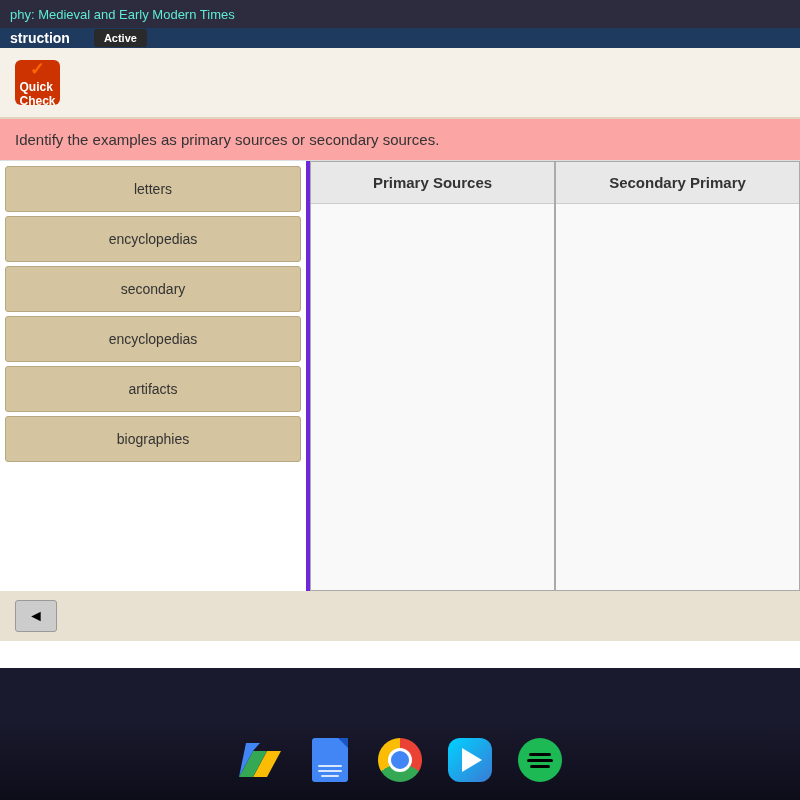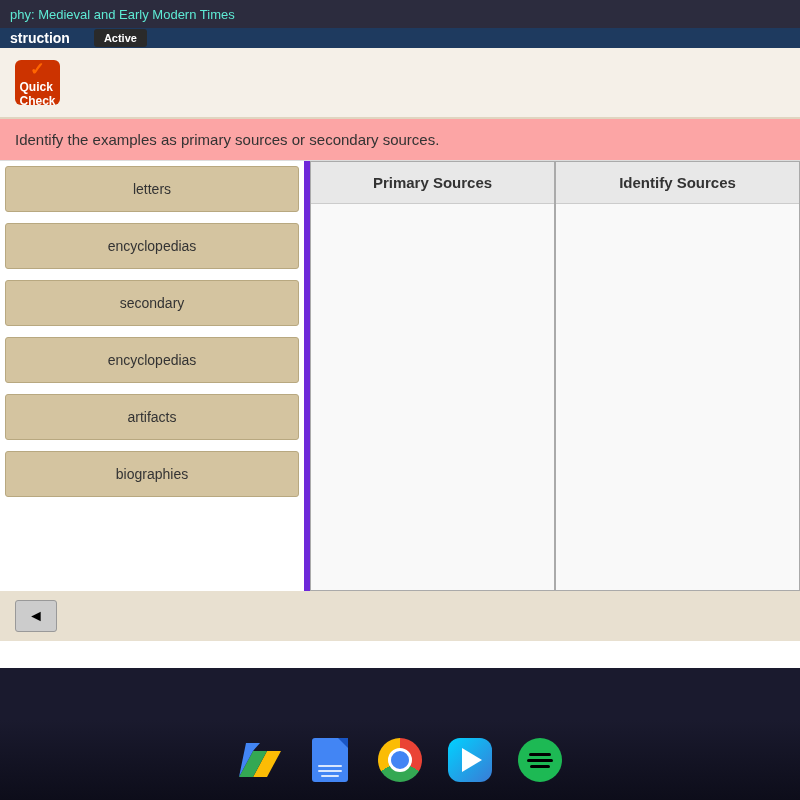--- a/index.html
+++ b/index.html
@@ -108,25 +108,25 @@
       display: flex;
       padding: 0;
       background: white;
       min-height: 430px;
     }
 
     
     .source-items-col {
       width: 310px;
       background: white;
-      border-right: 6px solid #6d28d9;
+      border-right: 4px solid #6d28d9;
       padding: 5px;
       display: flex;
       flex-direction: column;
-      gap: 11px;
+      gap: 4px;
     }
 
     .source-item {
       background: #d4c4a0;
       border: 1px solid #b8a880;
       padding: 14px 10px;
       text-align: center;
       font-size: 14px;
       color: #333;
       cursor: pointer;
@@ -353,21 +353,21 @@
 
       <div class="drop-zone">
         <div class="drop-zone-header">
           <span>Primary Sources</span>
         </div>
         <div class="drop-zone-body"></div>
       </div>
 
       <div class="drop-zone">
         <div class="drop-zone-header">
-          <span>Identify Sources</span>
+          <span>Secondary Primary</span>
         </div>
         <div class="drop-zone-body"></div>
       </div>
 
     </div>
   </div>
 
   <div class="bottom-nav">
     <button class="nav-arrow-btn">
       <span>◄</span>

